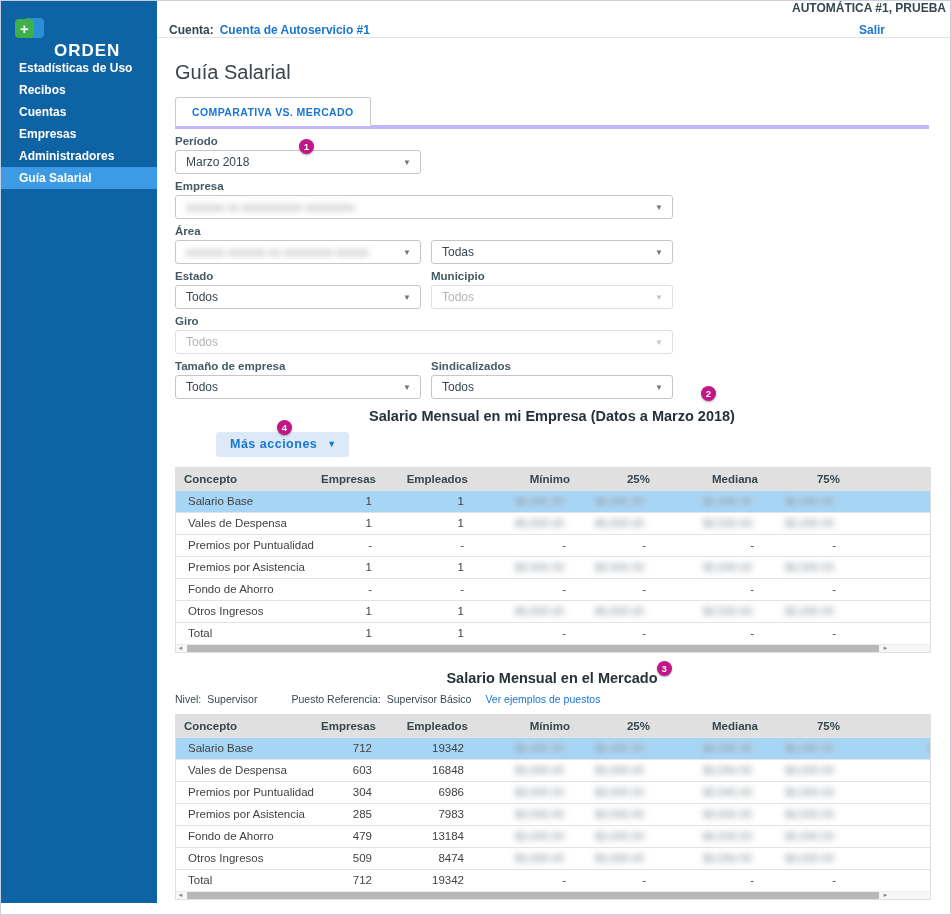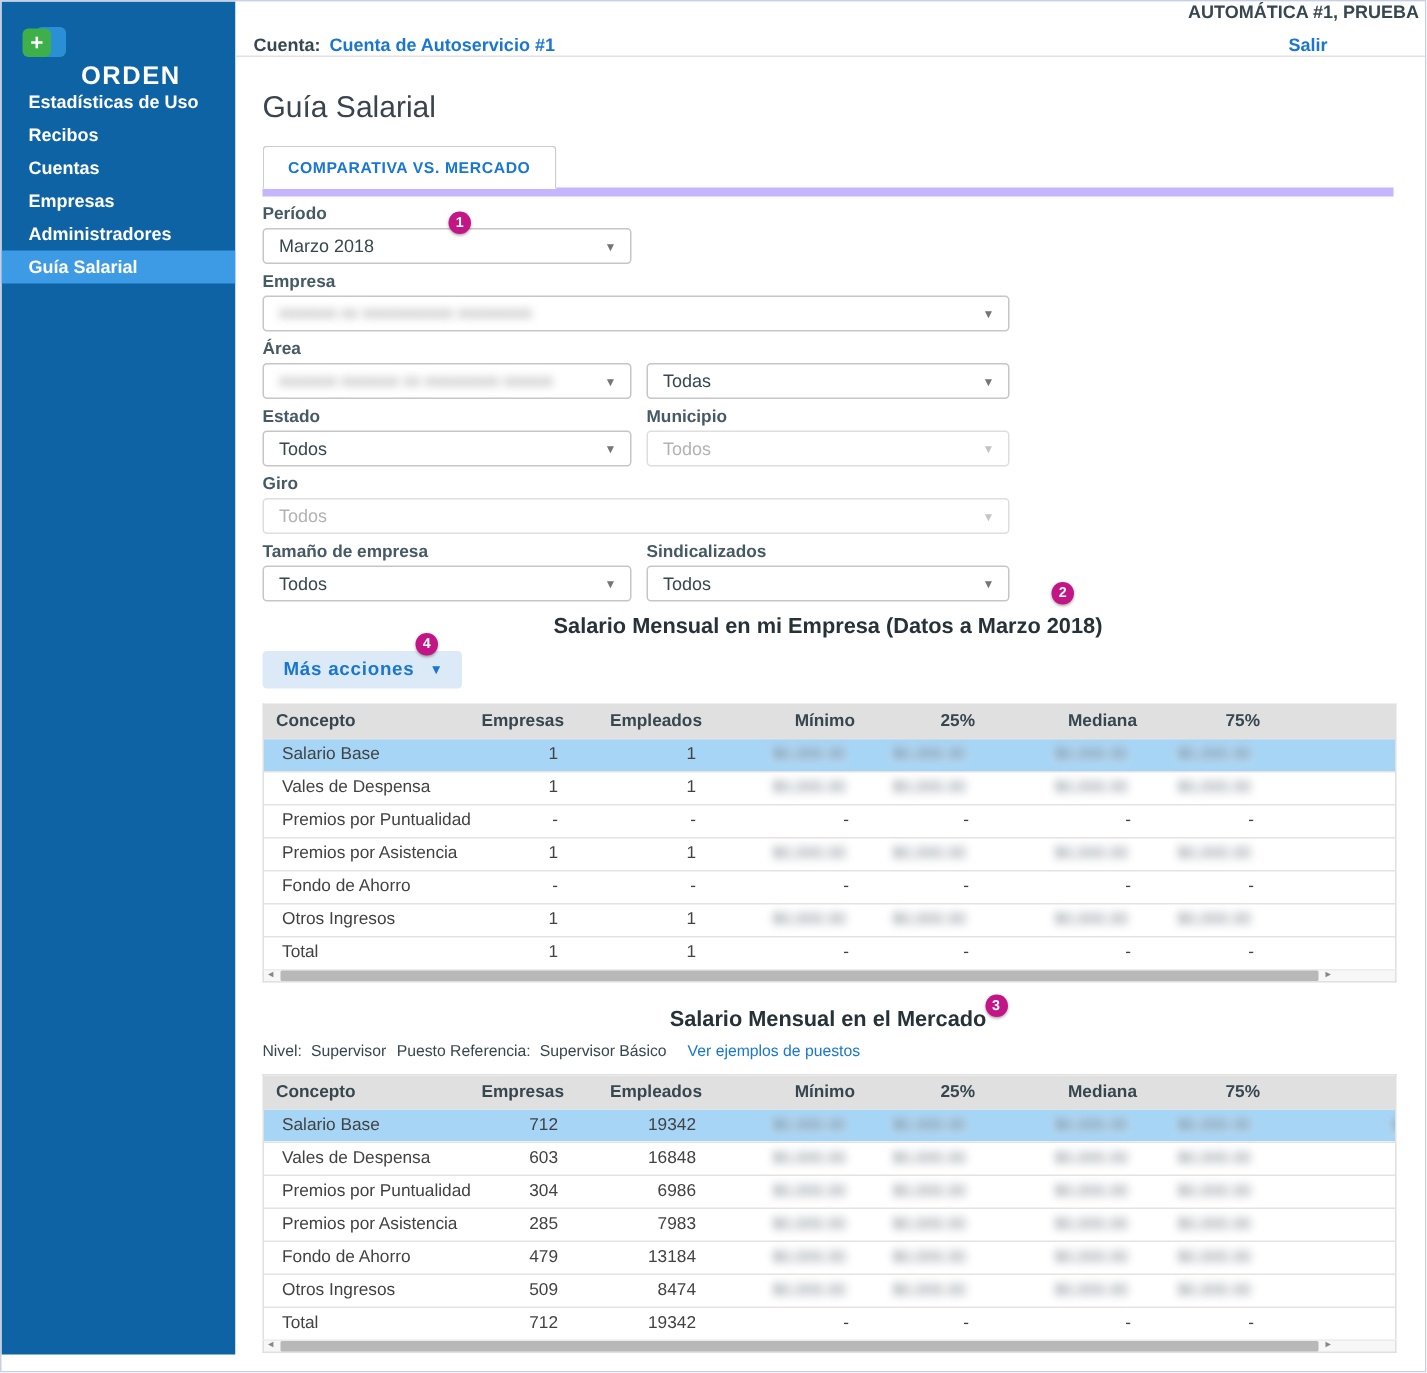--- a/index.html
+++ b/index.html
@@ -25,21 +25,21 @@
   .tb-left { display:flex; align-items:center; gap:6px; font-size:12px; }
   .tb-label { color:#37474f; font-weight:700; }
   .tb-link { color:#1976d2; font-weight:700; cursor:pointer; text-decoration:none; }
   .tb-right { display:flex; align-items:center; gap:8px; font-size:12px;flex-direction:column; }
   .tb-user { color:#37474f; font-weight:700; }
   .tb-logout { color:#1976d2; font-weight:700; cursor:pointer; margin-left:6px; }
 
   
   .content { position:absolute; left:156px; top:37px; right:0; bottom:0; background:#fff; padding:0 21px 0 18px; }
   .page-title { margin-top:23px; font-size:20px; font-weight:500; color:#3a444e; }
-  .tabbar { margin-top:12px; border-bottom:6px solid #c4b5fd; }
+  .tabbar { margin-top:12px; border-bottom:4px solid #c4b5fd; }
   .tab { display:inline-block; position:relative; top:1px; background:#fff; border:1px solid #ccc; border-bottom:1px solid #fff;
          border-radius:3px 3px 0 0; padding:8px 16px 7px; color:#1976d2; font-size:10.5px; font-weight:700; letter-spacing:.4px; cursor:pointer; }
 
   
   .filters { position:relative; padding-top:0; }
   .flabel { margin:6px 0 2px; font-size:11.5px; font-weight:700; color:#455a64; height:13px; line-height:13px; }
   .frow { display:flex; gap:10px; }
   .fcol-sm { width:246px; }
   .fcol-sm2 { width:242px; }
   .fcol-lg { width:498px; }
@@ -58,21 +58,21 @@
   .section-head { position:relative; margin-top:8px; text-align:center; }
   .section-head span.h { display:inline-block; position:relative; font-size:14.5px; font-weight:700; color:#263238; }
   .meta-line { margin-top:6px; font-size:10.5px; color:#37474f; display:flex; gap:6px; align-items:center; }
   .meta-line .b { font-weight:400; }
   .meta-line .lnk { color:#1976d2; cursor:pointer; margin-left:8px; }
 
   
   .more-wrap { position:relative; margin-top:7px; }
   .more-btn { display:inline-flex; align-items:center; gap:10px; background:#dce9f7; border:none; border-radius:3px;
               color:#1976d2; font-family:"Liberation Sans",sans-serif; font-size:12.5px; font-weight:700; letter-spacing:.5px;
-              padding:5px 12px 6px 14px; cursor:pointer; }
+              padding:5px 12px 6px 14px; cursor:pointer;margin-left:41px; }
   .more-btn .caret { font-size:9px; }
 
   
   .tblwrap { margin-top:10px; width:756px; border:1px solid #e0e0e0; border-bottom:none; overflow:hidden; }
   table.data { border-collapse:collapse; table-layout:fixed; width:860px; font-size:11.5px; color:#424242; }
   table.data th { background:#e0e0e0; color:#37474f; font-weight:700; height:22px; padding:0 8px; white-space:nowrap; }
   table.data td { height:22px; padding:0 12px; border-top:1px solid #e3e3e3; background:#fff; white-space:nowrap; }
   table.data .left { text-align:left; }
   table.data .right { text-align:right; }
   table.data td.extra { text-align:left; padding-left:78px; }
@@ -334,21 +334,21 @@
     <div class="section-head" style="margin-top:16px;">
       <span class="h">
         <span>Salario Mensual en el Mercado</span>
         <span class="badge" style="right:-14px; top:-9px;">3</span>
       </span>
     </div>
 
     <div class="meta-line">
       <span class="b">Nivel:</span>
       <span>Supervisor</span>
-      <span class="b" style="margin-left:1px;">Puesto Referencia:</span>
+      <span class="b" style="margin-left:28px;">Puesto Referencia:</span>
       <span>Supervisor Básico</span>
       <span class="lnk">Ver ejemplos de puestos</span>
     </div>
 
     <div class="tblwrap" style="margin-top:9px;">
       <table class="data">
         <colgroup>
           <col style="width:130px">
             <col style="width:78px">
             <col style="width:92px">

